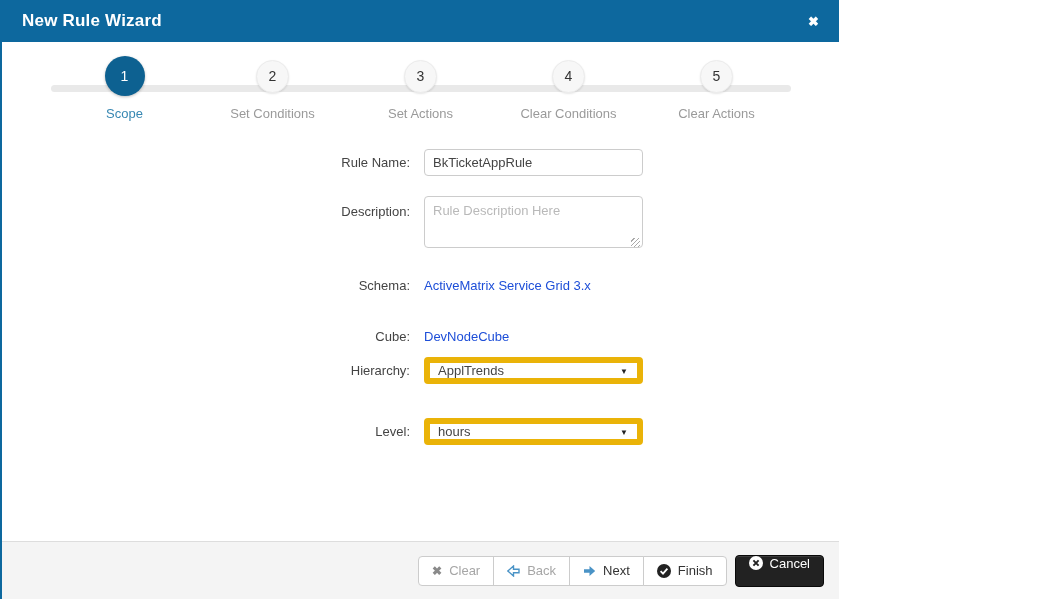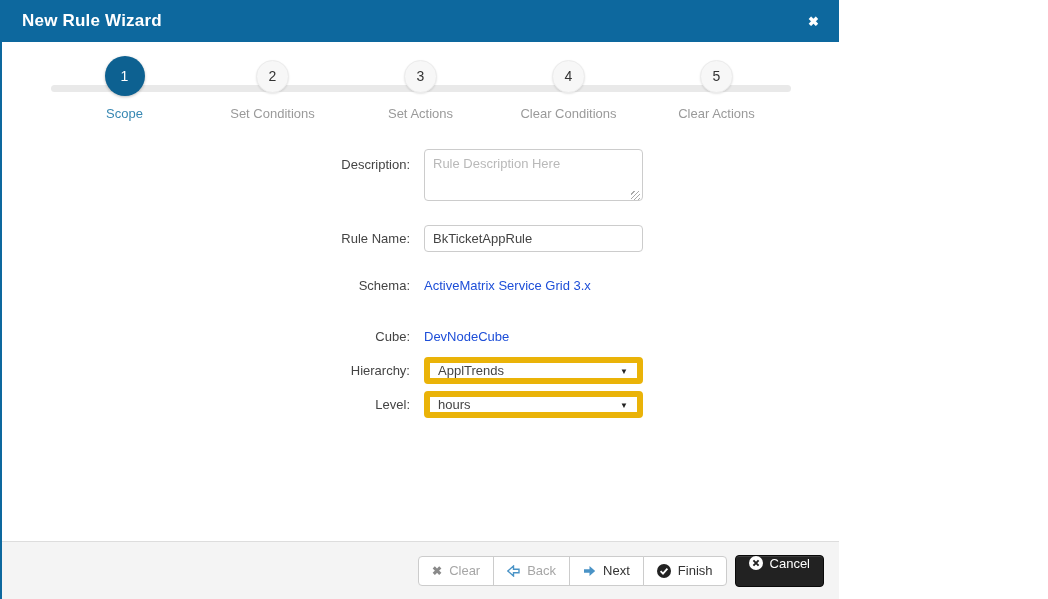--- a/index.html
+++ b/index.html
@@ -44,21 +44,21 @@
   .static-row { height:27px;align-items:center; }
   .static-value { font-size:13px; color:#1d4ed8; }
   .select { position:relative; width:219px; height:27px; border:6px solid #eab308; border-radius:4px; background:#fff;
             display:flex; align-items:center; padding:0 22px 0 8px; font-size:13px; color:#444; cursor:pointer; }
   .select-arrow { position:absolute; right:9px; top:50%; transform:translateY(-50%); font-size:8px; color:#222; pointer-events:none; }
 
   .mb-a { margin-bottom:20px; }
   .mb-b { margin-bottom:20px; }
   .mb-c { margin-bottom:24px; }
   .mb-d { margin-bottom:7px; }
-  .mb-e { margin-bottom:7px; }
+  .mb-e { margin-bottom:34px; }
 
   
   .dlg-footer { flex:0 0 58px; background:#f4f4f4; border-top:1px solid #ddd; display:flex; align-items:center;
                 justify-content:flex-end; padding:0 15px; }
   .btn-group { display:flex; }
   .btn { height:30px; padding:0 13px; background:#fff; border:1px solid #ccc; font-size:13px; color:#333;
          display:flex; align-items:center; gap:7px; cursor:pointer; font-family:"Liberation Sans", sans-serif; }
   .btn + .btn { margin-left:-1px; }
   .btn:first-child { border-radius:4px 0 0 4px; }
   .btn:last-child { border-radius:0 4px 4px 0; }
@@ -112,31 +112,31 @@
           <div class="circle-wrap">
               <div class="step-circle">5</div>
             </div>
           <div class="step-label">Clear Actions</div>
         </div>
       </div>
     </div>
 
     <div class="form">
 
+      <div class="form-row mb-a">
+        <label class="form-label">Rule Name:</label>
+        <input class="text-input" type="text" value="BkTicketAppRule" style="">
+      </div>
+
       <div class="form-row row-desc mb-b">
         <label class="form-label">Description:</label>
         <span class="text-area-wrap">
           <textarea class="text-area" placeholder="Rule Description Here" style=""></textarea>
           <span class="resize-grip"></span>
         </span>
-      </div>
-
-      <div class="form-row mb-a">
-        <label class="form-label">Rule Name:</label>
-        <input class="text-input" type="text" value="BkTicketAppRule" style="">
       </div>
 
       <div class="form-row static-row mb-c">
         <label class="form-label">Schema:</label>
         <span class="static-value">ActiveMatrix Service Grid 3.x</span>
       </div>
 
       <div class="form-row static-row mb-d">
         <label class="form-label">Cube:</label>
         <span class="static-value">DevNodeCube</span>

